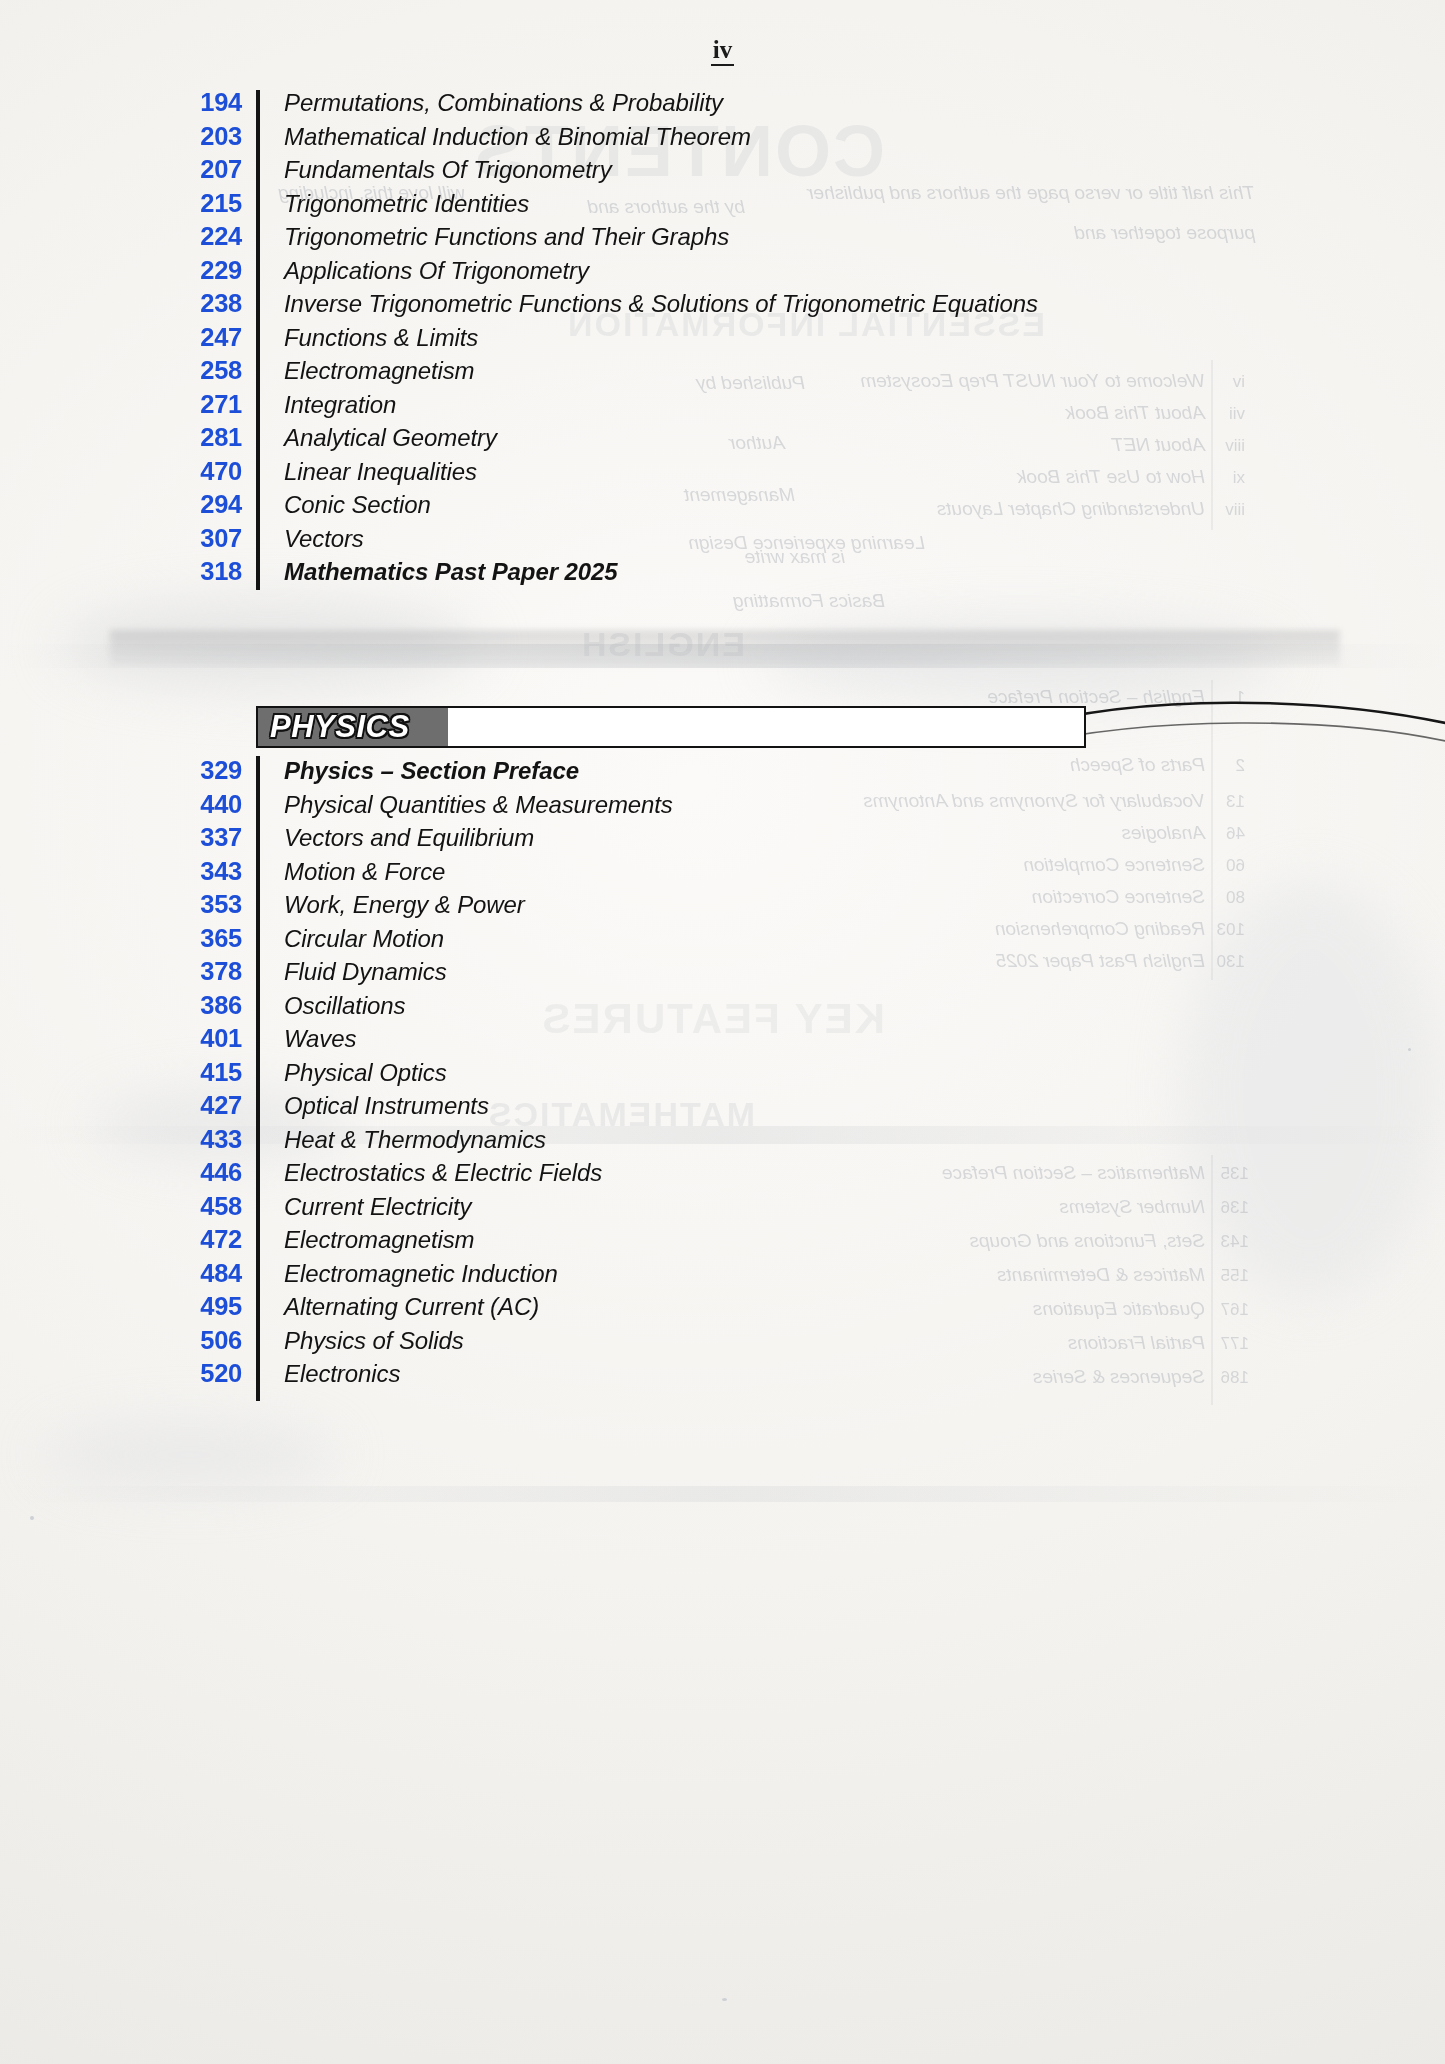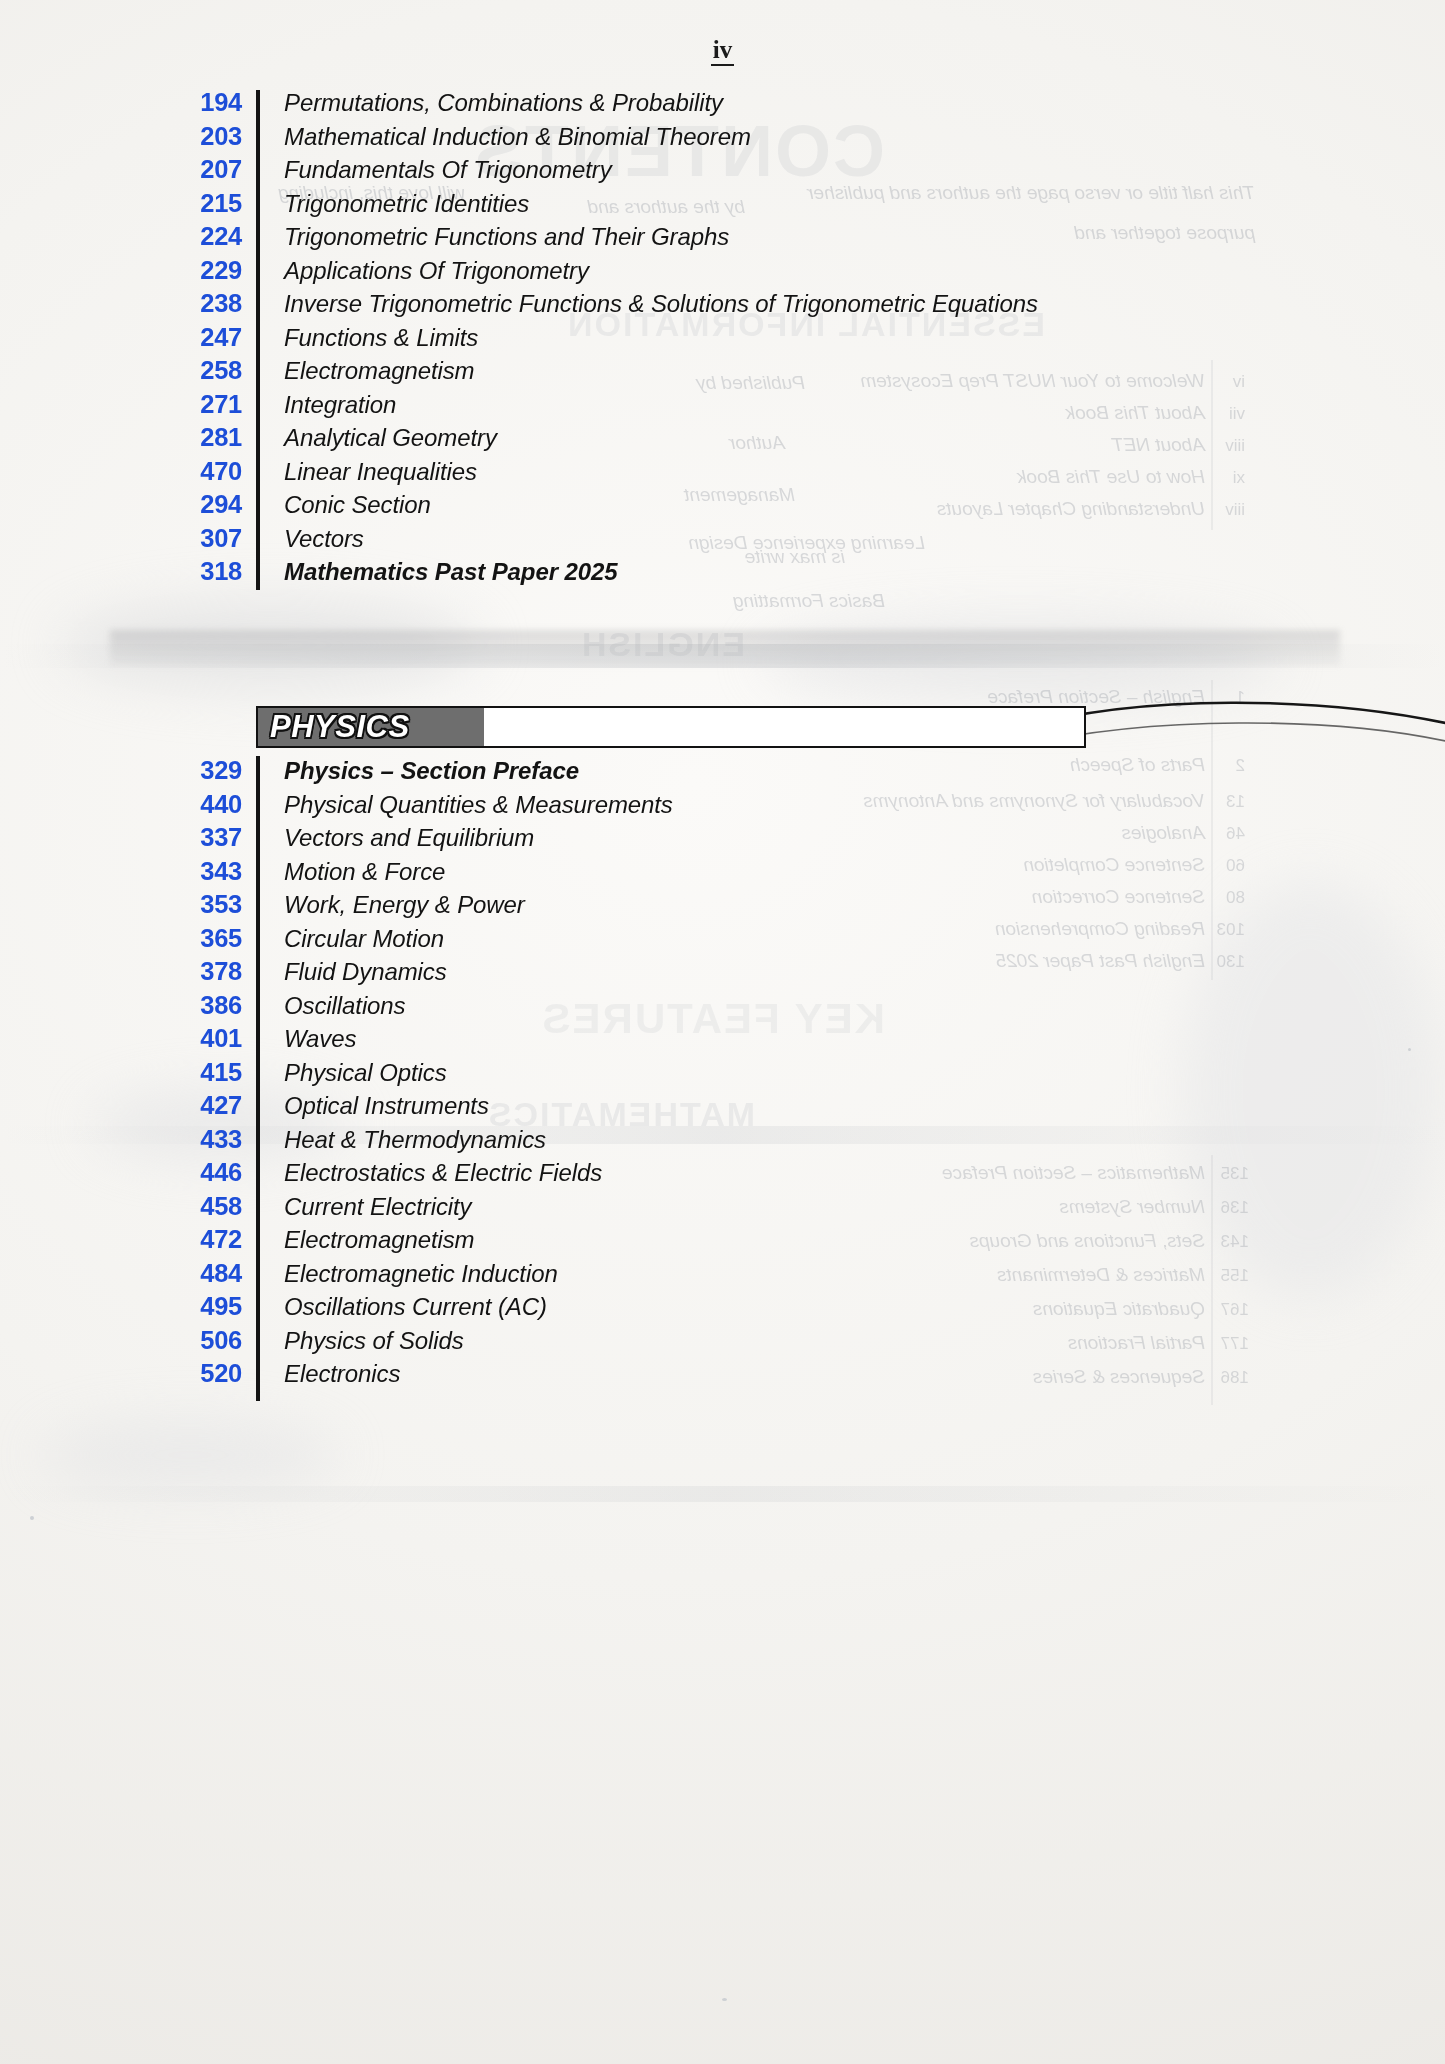--- a/index.html
+++ b/index.html
@@ -132,21 +132,21 @@
     height: 42px;
     border: 2.5px solid #121212;
     background: #ffffff;
     box-sizing: border-box;
     overflow: visible;
   }
   #physics-chip {
     position: absolute;
     left: 0;
     top: 0;
-    width: 226px;
+    width: 190px;
     height: 100%;
     background: #6e6e6e;
     display: flex;
     align-items: center;
     padding-left: 12px;
     box-sizing: border-box;
   }
   #physics-label {
     font-size: 31px;
     font-weight: bold;
@@ -415,21 +415,21 @@
         <div class="toc-row">
           <div class="toc-page">472</div>
           <div class="toc-title">Electromagnetism</div>
         </div>
         <div class="toc-row">
           <div class="toc-page">484</div>
           <div class="toc-title">Electromagnetic Induction</div>
         </div>
         <div class="toc-row">
           <div class="toc-page">495</div>
-          <div class="toc-title">Oscillations Current (AC)</div>
+          <div class="toc-title">Alternating Current (AC)</div>
         </div>
         <div class="toc-row">
           <div class="toc-page">506</div>
           <div class="toc-title">Physics of Solids</div>
         </div>
         <div class="toc-row">
           <div class="toc-page">520</div>
           <div class="toc-title">Electronics</div>
         </div>
       </div>

